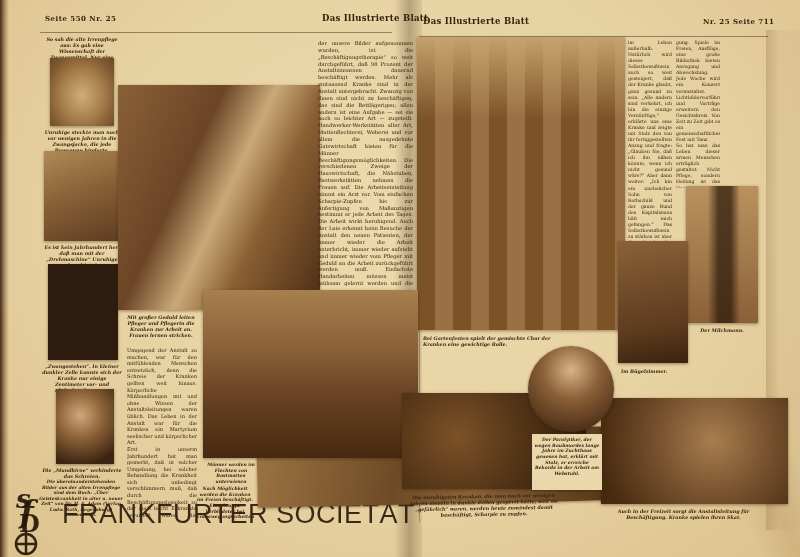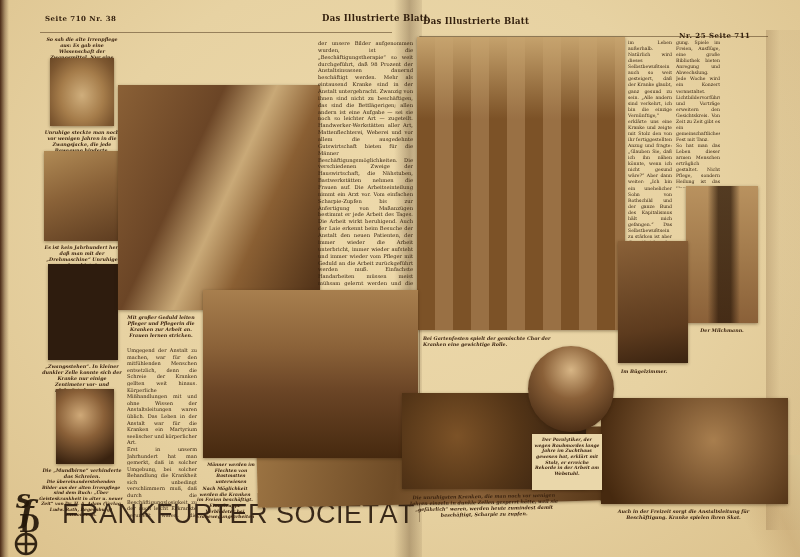--- a/index.html
+++ b/index.html
@@ -21,24 +21,24 @@
 </head>
 <body>
 
 <div id="scan">
 
   <div class="abs" style="left:0;top:0;width:9px;height:557px;background:linear-gradient(90deg,#4a2a16 0%,rgba(74,42,22,.35) 55%,rgba(74,42,22,0) 100%);"></div>
   <div class="abs" style="left:394px;top:0;width:28px;height:557px;background:linear-gradient(90deg,rgba(60,35,15,0) 0%,rgba(60,35,15,.28) 55%,rgba(60,35,15,.08) 100%);"></div>
   <div class="abs" style="left:766px;top:30px;width:34px;height:500px;background:linear-gradient(90deg,rgba(120,85,50,.25),rgba(120,85,50,.05) 40%);"></div>
   <div class="abs" style="left:690px;top:455px;width:110px;height:102px;background:linear-gradient(245deg,#d9c391 0%,rgba(185,150,100,.35) 30%,rgba(0,0,0,0) 55%);"></div>
 
-  <div class="pagenum" style="left:45px;top:15px;">Seite 710   Nr. 38</div>
+  <div class="pagenum" style="left:45px;top:15px;">Seite 550   Nr. 25</div>
   <div class="masthead" style="left:322px;top:14px;">Das Illustrierte Blatt</div>
   <div class="masthead" style="left:423px;top:17px;">Das Illustrierte Blatt</div>
-  <div class="pagenum" style="left:679px;top:18px;margin-top:14px;">Nr. 25   Seite 711</div>
+  <div class="pagenum" style="left:703px;top:18px;">Nr. 25   Seite 711</div>
   <div class="rule" style="left:40px;top:32px;width:352px;"></div>
   <div class="rule" style="left:420px;top:36px;width:348px;"></div>
   <div class="vline" style="left:419px;top:36px;height:486px;"></div>
 
   <div class="cap" style="left:42px;top:36px;width:80px;">So sah die alte Irrenpflege aus: Es gab eine Wissenschaft der Zwangsmittel. Nur eine kleine Auswahl:</div>
   <div class="ph" style="left:50px;top:58px;width:64px;height:68px;background:radial-gradient(ellipse at 50% 55%,#cfae7c 0%,#a57c4a 48%,#7d5730 80%,#6a4826 100%);"></div>
   <div class="cap" style="left:42px;top:129px;width:80px;">Unruhige steckte man noch vor wenigen Jahren in die Zwangsjacke, die jede Bewegung hinderte.</div>
   <div class="ph" style="left:44px;top:151px;width:78px;height:90px;background:linear-gradient(160deg,#b08a55 0%,#8a6238 45%,#5d3c20 100%);"></div>
   <div class="cap" style="left:42px;top:244px;width:80px;">Es ist kein Jahrhundert her, daß man mit der „Drehmaschine“ Unruhige „beruhigte“.</div>
   <div class="ph" style="left:48px;top:264px;width:70px;height:96px;background:radial-gradient(ellipse at 50% 30%,#8a6036 0%,#543односьть 0,#543517 45%,#2e1c0e 90%);background-color:#2e1c0e;"></div>

